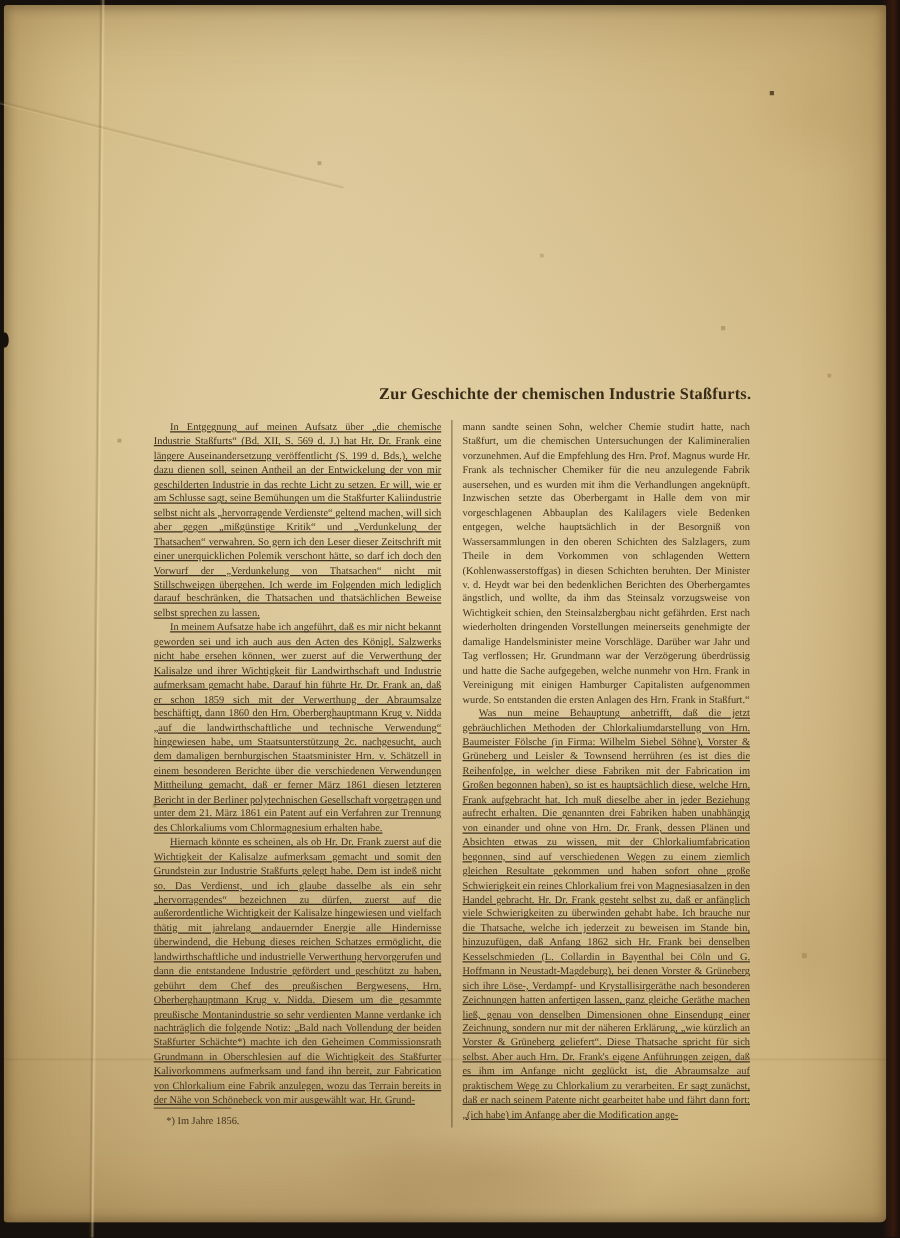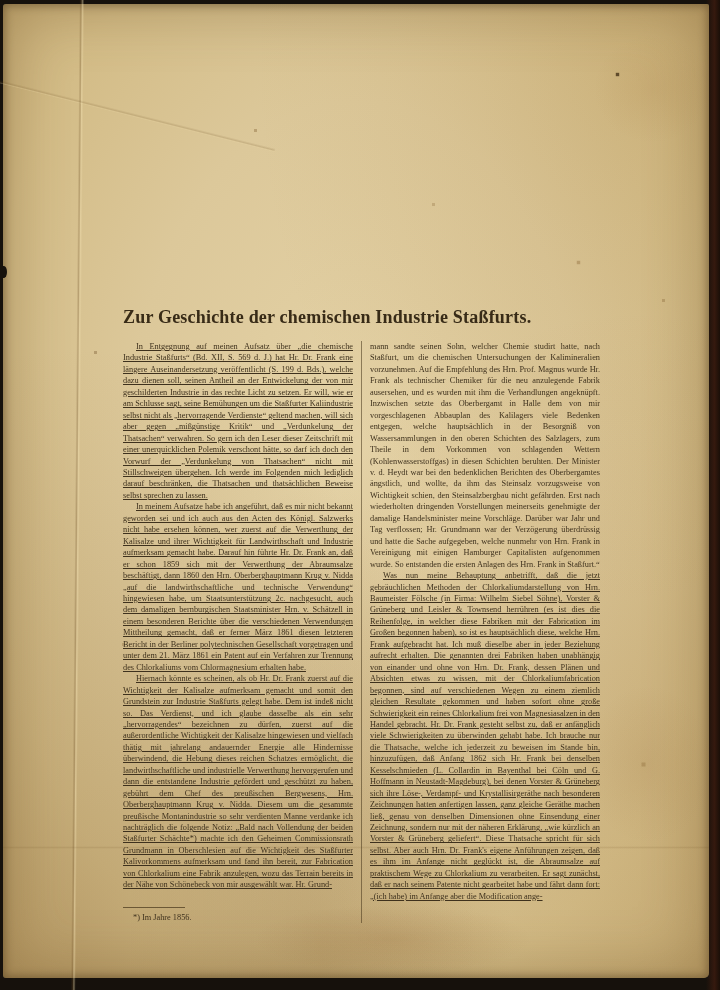--- a/index.html
+++ b/index.html
@@ -67,31 +67,31 @@
   .nick{position:absolute;left:-2px;top:262px;width:6px;height:12px;border-radius:0 60% 60% 0;
     background:#16110c;}
 
   
   .textblock{
     position:absolute;left:120px;top:303px;width:478px;
     color:#3e311d;
   }
   .title{
     margin:0 0 13px 0;
-    font-size:18px;font-weight:bold;text-align:left;
+    font-size:13px;font-weight:bold;text-align:right;
     letter-spacing:0.2px;color:#382b17;
   }
   .cols{display:flex;align-items:stretch;}
   .col{font-size:8.3px;line-height:11.45px;text-align:justify;}
   .col.left{width:230px;padding-right:8px;}
   .divider{width:1px;background:rgba(70,52,26,0.55);}
   .col.right{width:230px;padding-left:8px;}
   .para{margin:0;}
   .para.indent{text-indent:13px;text-decoration:underline;}
-  .footnote{margin-top:16px;}
+  .footnote{}
   .fnrule{width:62px;border-top:1px solid rgba(70,52,26,0.7);margin-bottom:4px;}
   .fntext{margin:0;font-size:8.3px;line-height:11px;text-indent:10px;}
 </style>
 </head>
 <body>
 
 <div class="scan-edge-right"></div>
 
 <div class="paper">
   <div class="crease-v"></div>

